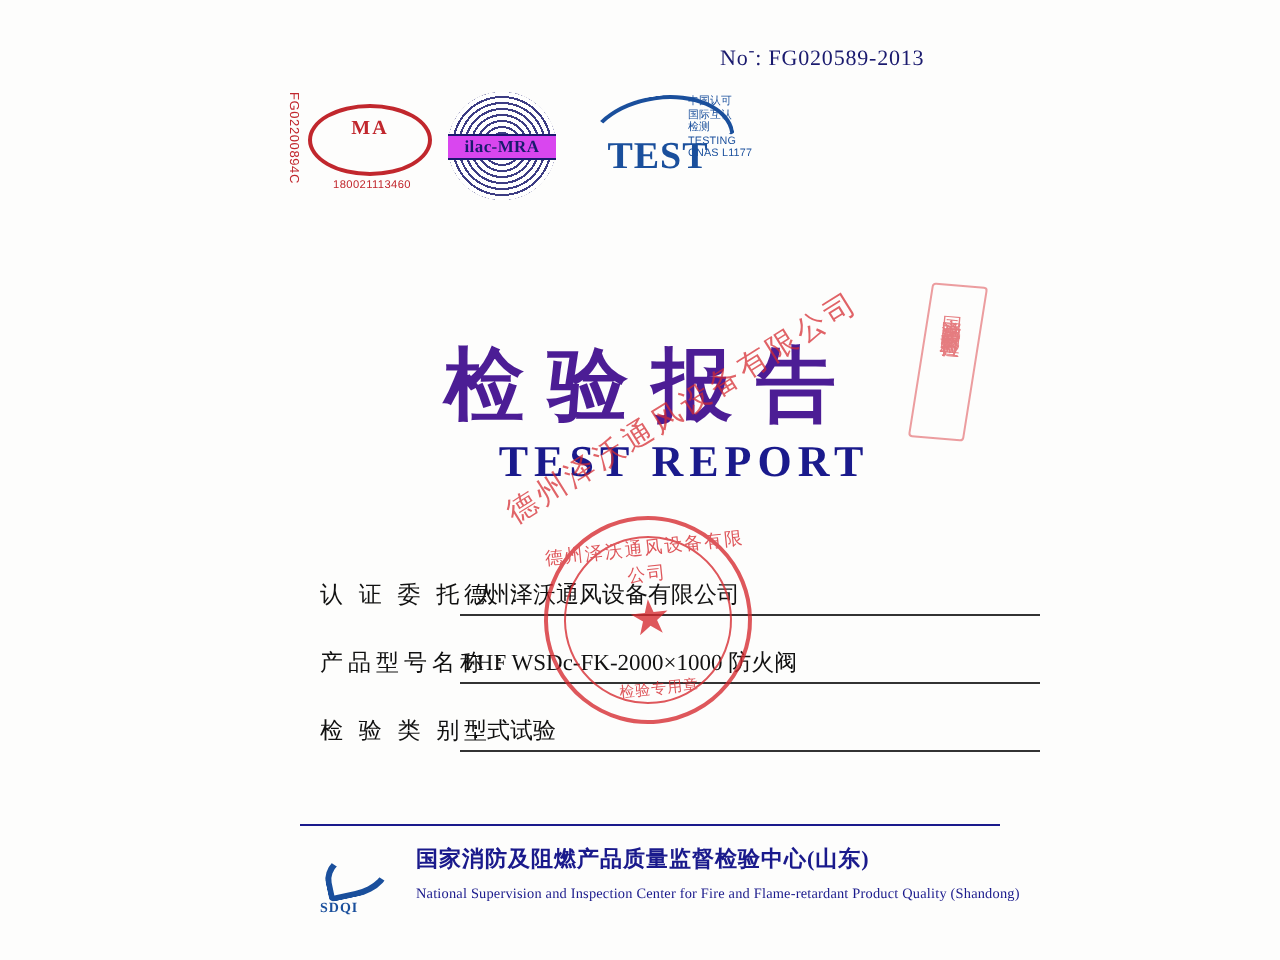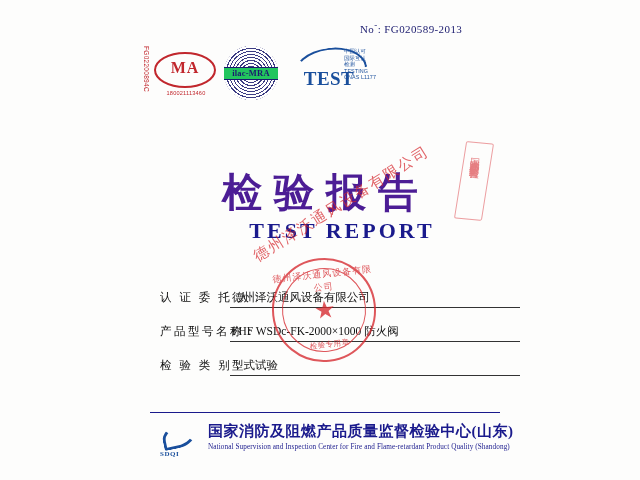--- a/index.html
+++ b/index.html
@@ -61,21 +61,21 @@
     left: 0; top: 6px;
     width: 62px; height: 36px;
     border: 2px solid #c1272d;
     border-radius: 50%/50%;
   }
   .oval-text {
     position: absolute;
     left: 0; top: 13px;
     width: 62px;
     text-align: center;
-    font-size: 16px;
+    font-size: 10px;
     font-weight: bold;
     color: #c1272d;
     letter-spacing: 1px;
     font-family: "Liberation Serif", serif;
   }
   .b1-bottom {
     position: absolute;
     left: -2px; top: 44px;
     width: 68px;
     text-align: center;
@@ -92,21 +92,21 @@
     border-radius: 50%;
     background:
       repeating-radial-gradient(circle at 50% 50%,
         #1a1a6e 0 1px, #ffffff 1px 3px);
     opacity: .85;
   }
   .rings-band {
     position: absolute;
     left: 0; top: 21px;
     width: 54px; height: 13px;
-    background: #22c55e;
+    background: #d946ef;
     border-top: 1px solid #1a1a6e;
     border-bottom: 1px solid #1a1a6e;
   }
   .rings-band span {
     display: block;
     text-align: center;
     font-size: 8.5px;
     font-weight: bold;
     color: #1a1a6e;
     line-height: 11px;
@@ -367,21 +367,21 @@
     text-align: left;
     font-size: 7px;
     font-weight: bold;
     color: #1a4f9c;
     letter-spacing: .5px;
     font-family: "Liberation Serif", serif;
   }
   .footer-cn {
     position: absolute;
     left: 58px; top: 2px;
-    font-size: 15px;
+    font-size: 11px;
     font-weight: bold;
     color: #1a1a8c;
     letter-spacing: .5px;
     white-space: nowrap;
     font-family: "Liberation Serif", serif;
   }
   .footer-en {
     position: absolute;
     left: 58px; top: 23px;
     font-size: 7.2px;

